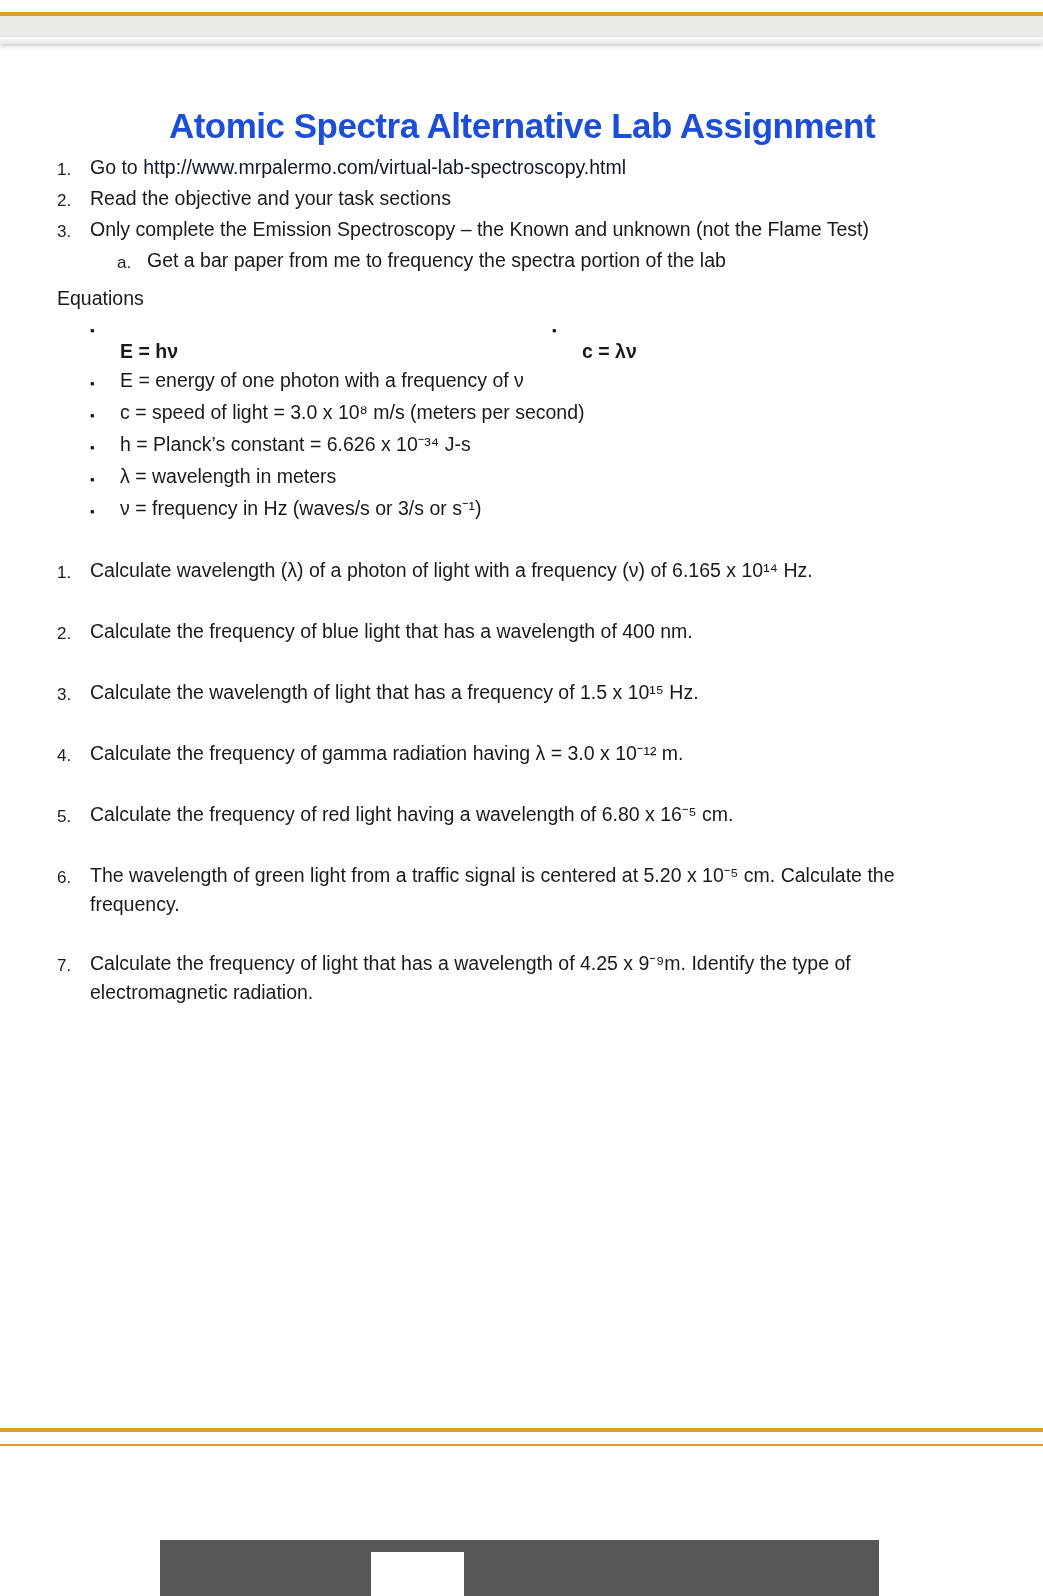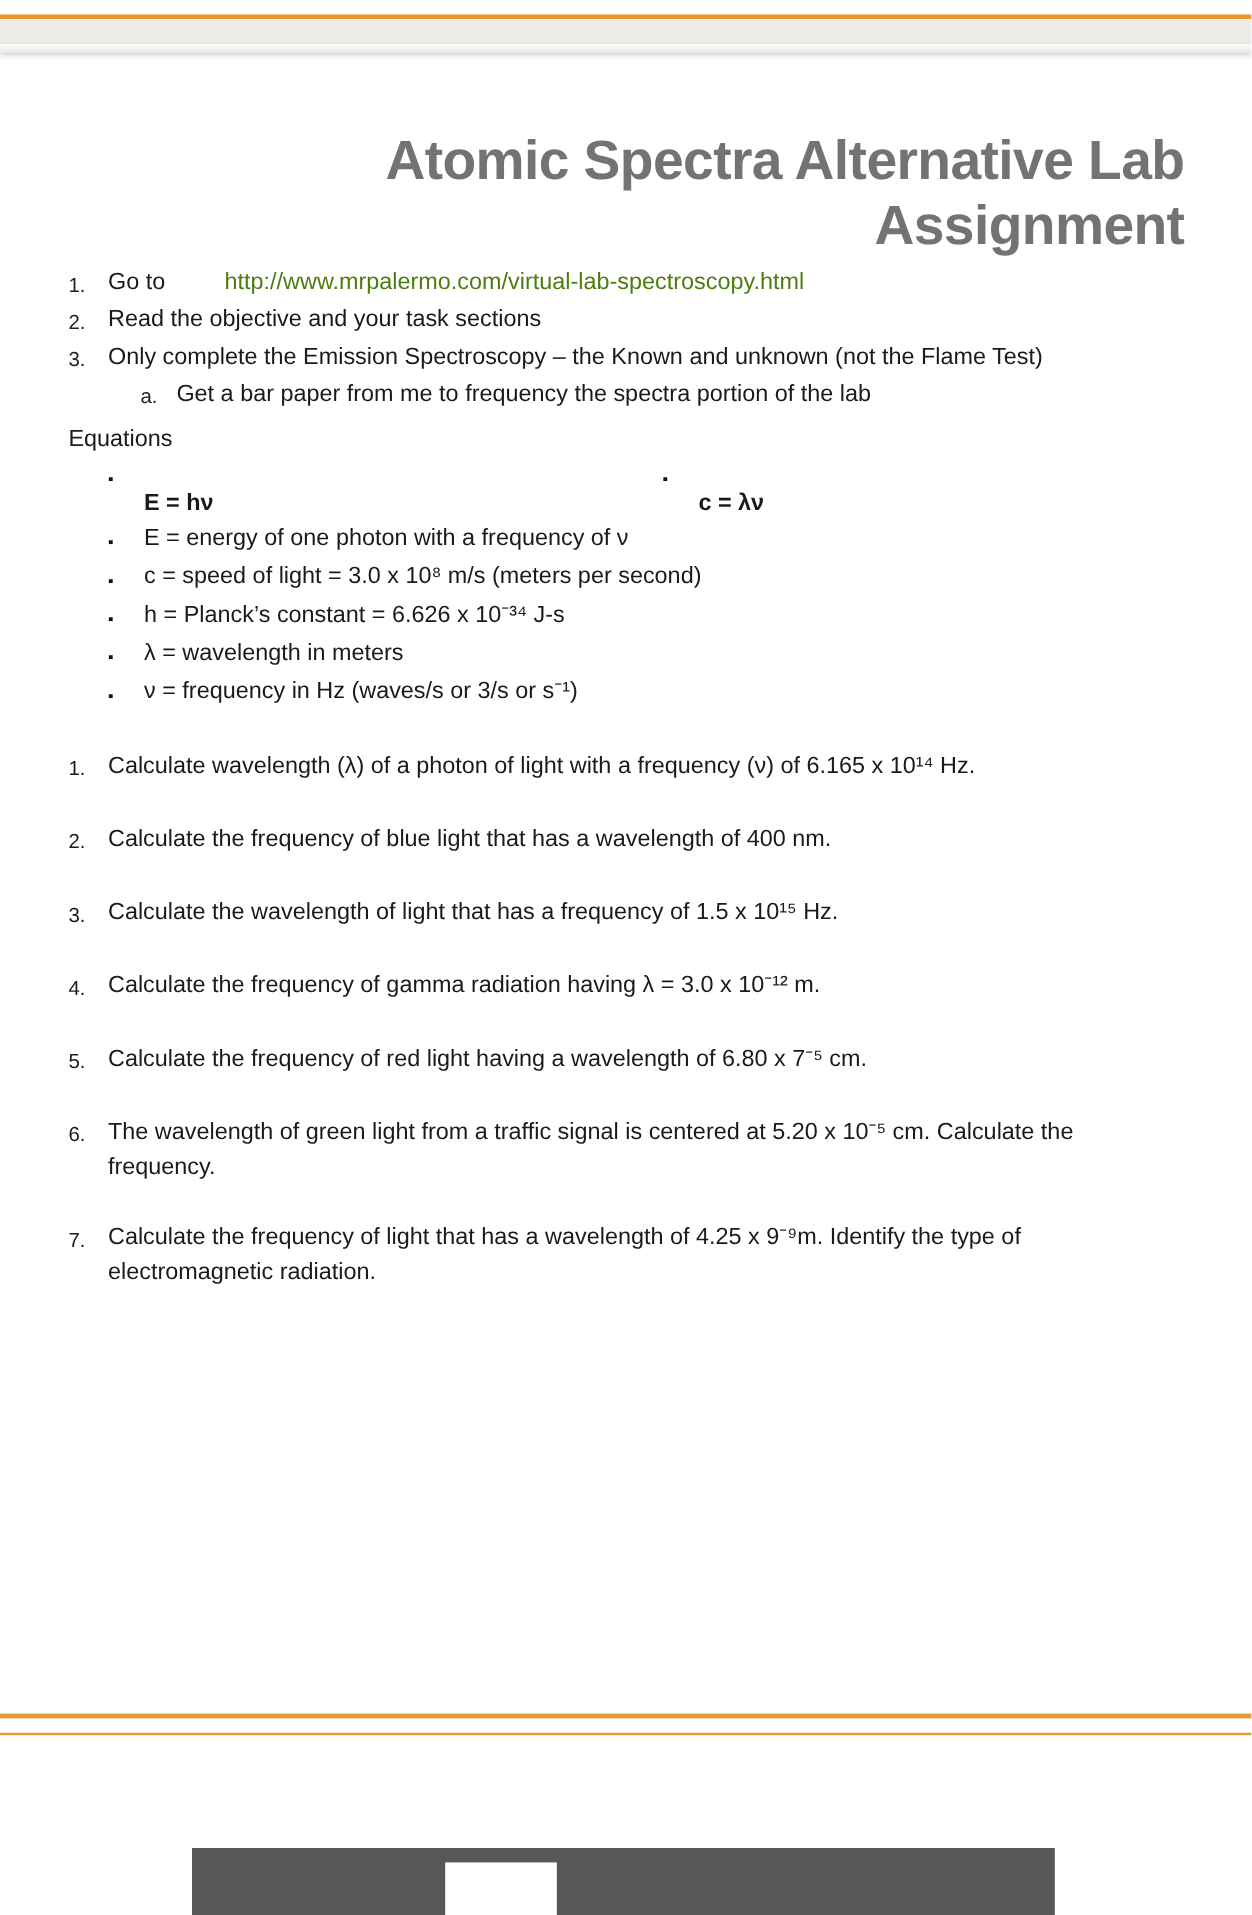--- a/index.html
+++ b/index.html
@@ -25,41 +25,41 @@
 
   
   .footer-bar { position:absolute; left:160px; top:1540px; width:719px; height:56px; background:#57575a; }
   .footer-box { position:absolute; left:371px; top:1552px; width:93px; height:44px; background:#ffffff; }
 
   
   .content { position:absolute; top:0; left:57px; width:930px; }
 
   .doc-title {
     margin-top:106px;
-    text-align:right;
-    font-size:46px;
+    text-align:center;
+    font-size:35px;
     font-weight:bold;
     letter-spacing:-0.5px;
-    color:#737373;
+    color:#1d4ed8;
   }
 
   .body-text { font-size:19.5px; line-height:29px; }
 
   .instructions { margin-top:7px; }
   .row { display:flex; }
   .row .num {
     width:33px; flex:0 0 33px;
     font-size:17px; padding-top:2px;
     color:#222;
   }
   .row .txt { flex:1; }
   .sub-row { margin-left:60px; }
   .sub-row .num { width:30px; flex:0 0 30px; }
 
-  a.doc-link { color:#4d7c0f; text-decoration:none; cursor:pointer;margin-left:44px; }
+  a.doc-link { color:#0f172a; text-decoration:none; cursor:pointer; }
 
   .calc-heading { margin-top:30px; font-weight:bold; text-decoration:underline; }
   .equations-label { margin-top:7px; }
 
   .eq-row { display:flex; margin-left:33px; }
   .eq-col1 { width:462px; flex:0 0 462px; display:flex; }
   .eq-col2 { display:flex; }
   .bullet {
     width:30px; flex:0 0 30px;
     font-size:13px; padding-top:3px;
@@ -162,21 +162,21 @@
     <div class="q-row">
       <span class="num">3.</span>
       <span class="txt">Calculate the wavelength of light that has a frequency of 1.5 x 10¹⁵ Hz.</span>
     </div>
     <div class="q-row">
       <span class="num">4.</span>
       <span class="txt">Calculate the frequency of gamma radiation having λ = 3.0 x 10⁻¹² m.</span>
     </div>
     <div class="q-row">
       <span class="num">5.</span>
-      <span class="txt">Calculate the frequency of red light having a wavelength of 6.80 x 7⁻⁵ cm.</span>
+      <span class="txt">Calculate the frequency of red light having a wavelength of 6.80 x 16⁻⁵ cm.</span>
     </div>
     <div class="q-row">
       <span class="num">6.</span>
       <span class="txt">The wavelength of green light from a traffic signal is centered at 5.20 x 10⁻⁵ cm. Calculate the frequency.</span>
     </div>
     <div class="q-row">
       <span class="num">7.</span>
       <span class="txt">Calculate the frequency of light that has a wavelength of 4.25 x 9⁻⁹m. Identify the type of electromagnetic radiation.</span>
     </div>
   </div>

